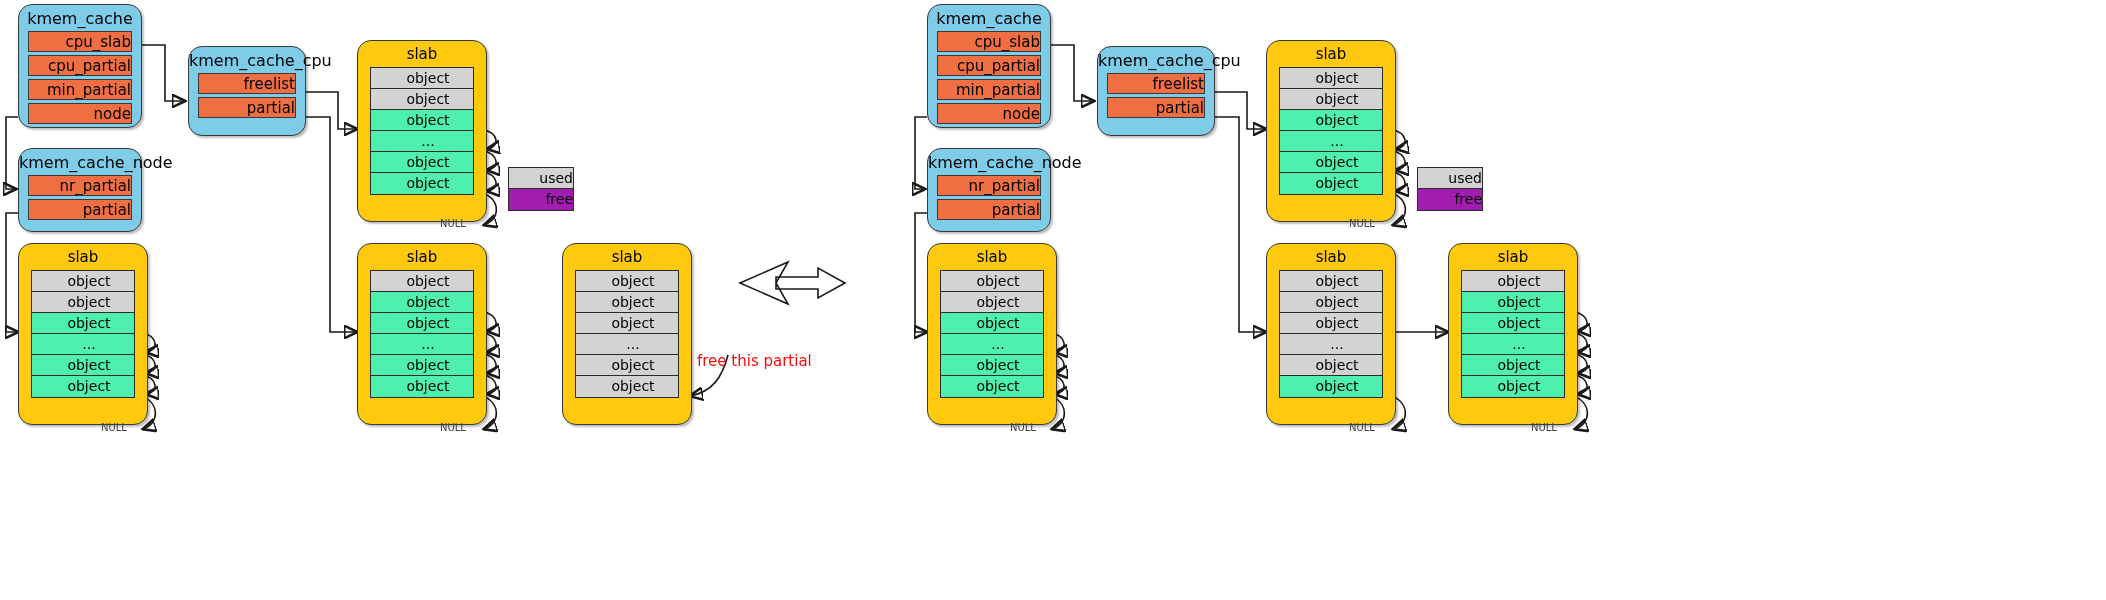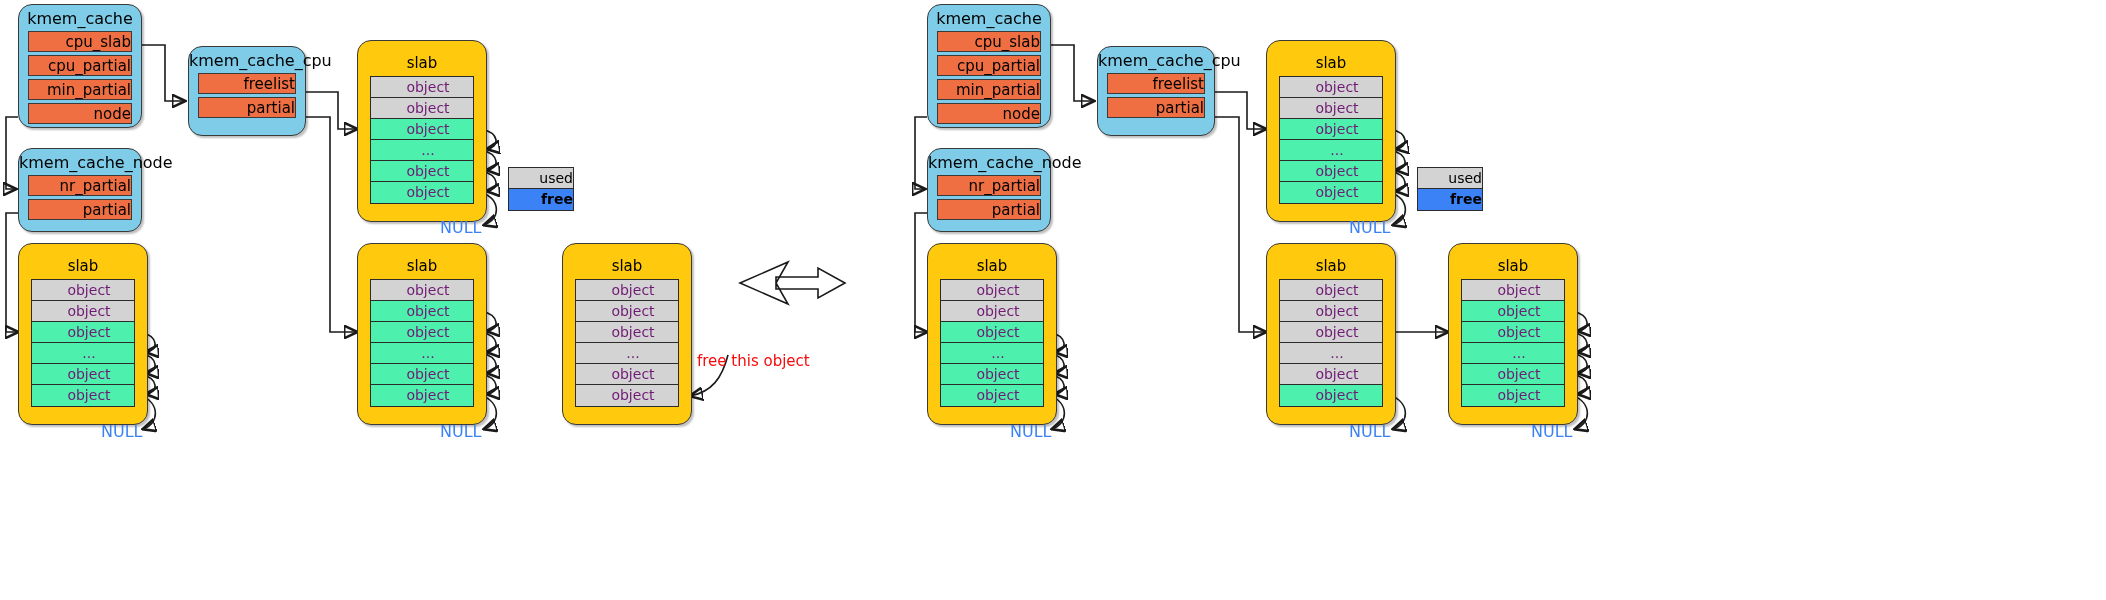--- a/index.html
+++ b/index.html
@@ -44,60 +44,60 @@
     background:#ffc90e;
     border:1.5px solid #3a3a3a;
     border-radius:14px;
     box-sizing:border-box;
     box-shadow:2px 2px 2px rgba(0,0,0,.25);
   }
   .slab .title{
     text-align:center;
     font-size:15px;
     color:#000;
-    padding-top:14px;
+    padding-top:5px;
     padding-bottom:4px;
     line-height:1.1;
   }
   .objs{
     margin:0 12px 10px 12px;
     border:1.2px solid #2b2b2b;
     box-sizing:border-box;
   }
   .obj{
     font-size:14px;
     text-align:center;
     height:21px;
     line-height:20px;
-    color:#701a75;
+    color:#000000;
     border-bottom:1.1px solid #2b2b2b;
     box-sizing:border-box;
     padding-left:12px;
   }
   .obj:last-child{border-bottom:none;}
   .obj.used{background:#d3d3d3;}
   .obj.free{background:#4df0ac;}
 
   
   .legend{
     position:absolute;
     border:1.2px solid #2b2b2b;
     box-sizing:border-box;
     width:66px;
   }
   .legend div{
     font-size:14px;text-align:right;height:21px;line-height:20px;color:#000;
     box-sizing:border-box;
   }
   .legend .lg-used{background:#d3d3d3;border-bottom:1.1px solid #2b2b2b;}
-  .legend .lg-free{background:#3b82f6;font-weight:bold;}
+  .legend .lg-free{background:#a21caf;}
 
   
   .nulllbl{
-    position:absolute;font-size:16px;color:#3b82f6;white-space:nowrap;
+    position:absolute;font-size:10px;color:#404040;white-space:nowrap;
   }
   .redlbl{
     position:absolute;font-size:15px;color:#fa0a0a;white-space:nowrap;
   }
 
   svg.wires{position:absolute;left:0;top:0;width:2106px;height:600px;pointer-events:none;}
   svg.wires path,svg.wires line,svg.wires polyline{fill:none;stroke:#1a1a1a;stroke-width:1.6;}
 </style>
 </head>
 <body>
@@ -236,21 +236,21 @@
     <div class="title">slab</div>
     <div class="objs">
         <div class="obj used">object</div>
         <div class="obj used">object</div>
         <div class="obj used">object</div>
         <div class="obj used">...</div>
         <div class="obj used">object</div>
         <div class="obj used">object</div>
       </div>
   </div>
-  <div class="redlbl" style="left:697px;top:352px;">free this object</div>
+  <div class="redlbl" style="left:697px;top:352px;">free this partial</div>
 
   <div class="legend" style="left:508px;top:167px;">
     <div class="lg-used">used</div>
     <div class="lg-free">free</div>
   </div>
 
   <div class="struct" style="left:927px;top:4px;width:124px;height:124px;">
     <div class="title">kmem_cache</div>
     <div class="fields">
       <div class="field">cpu_slab</div>

